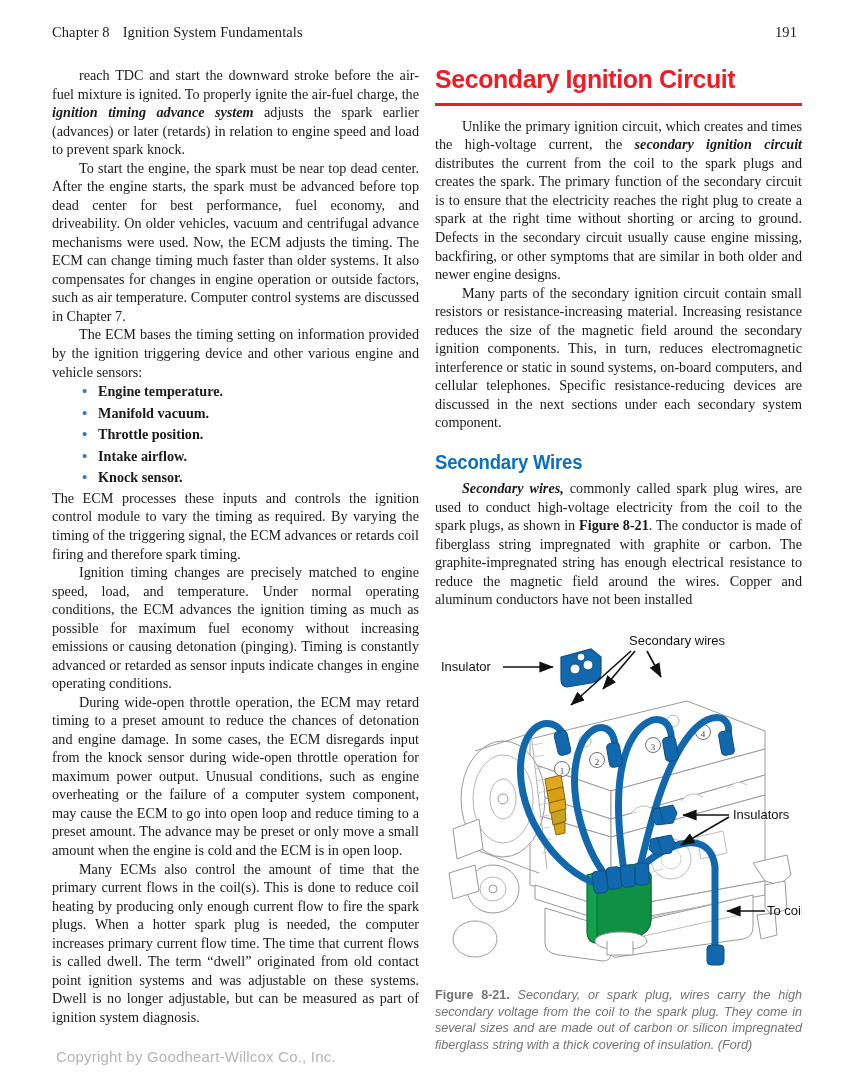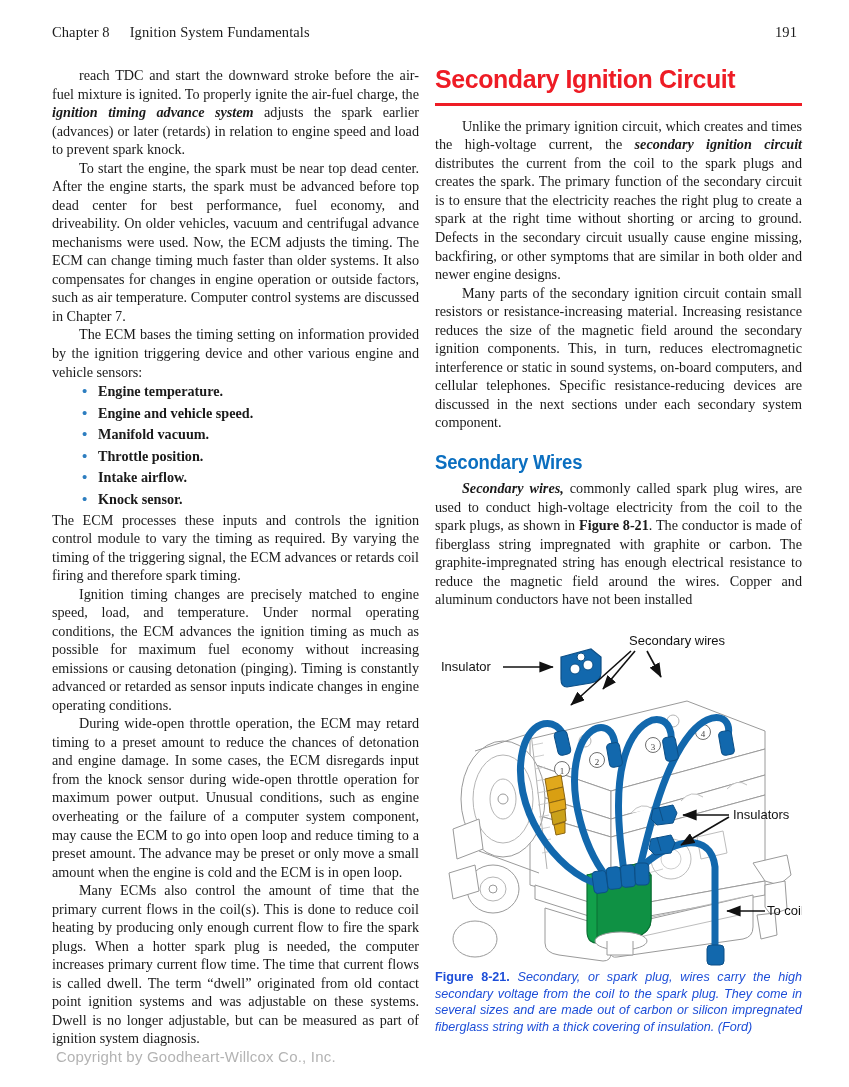--- a/index.html
+++ b/index.html
@@ -28,21 +28,21 @@
     right: 52px;
     height: 22px;
     display: flex;
     align-items: baseline;
     justify-content: space-between;
     font-family: "Liberation Serif", "DejaVu Serif", serif;
     font-size: 14.5px;
     color: #1b1b1b;
     letter-spacing: .1px;
   }
-  .runhead-left { display: flex; gap: 20px; }
+  .runhead-left { display: flex; gap: 13px; }
 
   
   .col {
     position: absolute;
     top: 66px;
     width: 367px;
     font-size: 14.2px;
     line-height: 1.305;
     text-align: justify;
     text-justify: inter-word;
@@ -114,27 +114,27 @@
     margin-top: 14px;
     position: relative;
   }
   .fig-art {
     position: relative;
     width: 367px;
     height: 345px;
   }
   .fig-art svg { display: block; }
   .fig-caption {
-    margin-top: 1px;
+    margin-top: 19px;
     font-family: "Liberation Sans", "DejaVu Sans", sans-serif;
     font-size: 12.6px;
     line-height: 1.33;
     font-style: italic;
     text-align: justify;
-    color: #1d4ed8;
+    color: #737373;
   }
   .fig-caption .figlabel {
     font-style: normal;
     font-weight: bold;
   }
 
   
   .footer {
     position: absolute;
     left: 56px;
@@ -168,21 +168,20 @@
   <div class="col col-left">
 
     <p><span>reach TDC and start the downward stroke before the air-fuel mixture is ignited. To properly ignite the air-fuel charge, the </span><span class="bi">ignition timing advance system</span><span> adjusts the spark earlier (advances) or later (retards) in relation to engine speed and load to prevent spark knock.</span></p>
 
     <p>To start the engine, the spark must be near top dead center. After the engine starts, the spark must be advanced before top dead center for best performance, fuel economy, and driveability. On older vehicles, vacuum and centrifugal advance mechanisms were used. Now, the ECM adjusts the timing. The ECM can change timing much faster than older systems. It also compensates for changes in engine operation or outside factors, such as air temperature. Computer control systems are discussed in Chapter 7.</p>
 
     <p>The ECM bases the timing setting on information provided by the ignition triggering device and other various engine and vehicle sensors:</p>
 
     <ul class="bullets">
       <li>Engine temperature.</li>
-      <li>Engine and vehicle speed.</li>
       <li>Manifold vacuum.</li>
       <li>Throttle position.</li>
       <li>Intake airflow.</li>
       <li>Knock sensor.</li>
     </ul>
 
     <p class="noindent">The ECM processes these inputs and controls the ignition control module to vary the timing as required. By varying the timing of the triggering signal, the ECM advances or retards coil firing and therefore spark timing.</p>
     <p>Ignition timing changes are precisely matched to engine speed, load, and temperature. Under normal operating conditions, the ECM advances the ignition timing as much as possible for maximum fuel economy without increasing emissions or causing detonation (pinging). Timing is constantly advanced or retarded as sensor inputs indicate changes in engine operating conditions.</p>
     <p>During wide-open throttle operation, the ECM may retard timing to a preset amount to reduce the chances of detonation and engine damage. In some cases, the ECM disregards input from the knock sensor during wide-open throttle operation for maximum power output. Unusual conditions, such as engine overheating or the failure of a computer system component, may cause the ECM to go into open loop and reduce timing to a preset amount. The advance may be preset or only move a small amount when the engine is cold and the ECM is in open loop.</p>
     <p>Many ECMs also control the amount of time that the primary current flows in the coil(s). This is done to reduce coil heating by producing only enough current flow to fire the spark plugs. When a hotter spark plug is needed, the computer increases primary current flow time. The time that current flows is called dwell. The term “dwell” originated from old contact point ignition systems and was adjustable on these systems. Dwell is no longer adjustable, but can be measured as part of ignition system diagnosis.</p>

